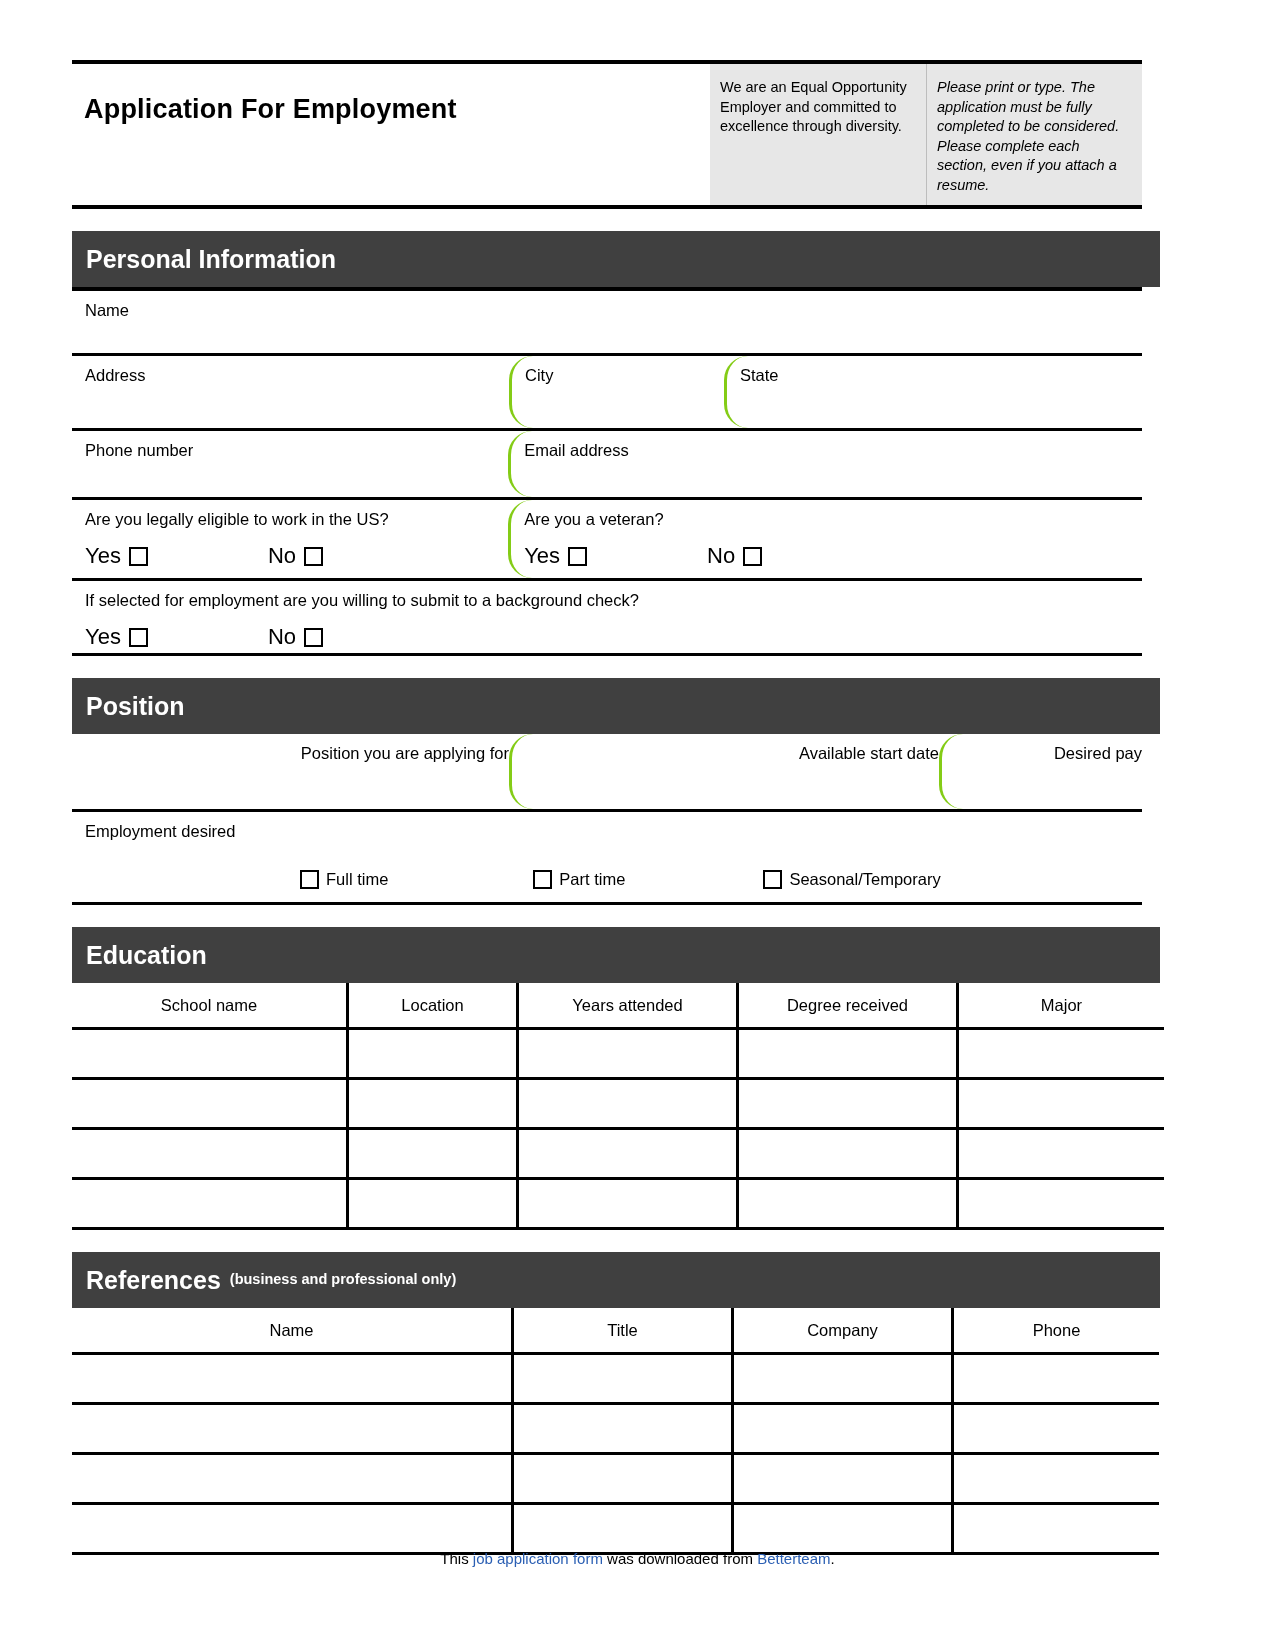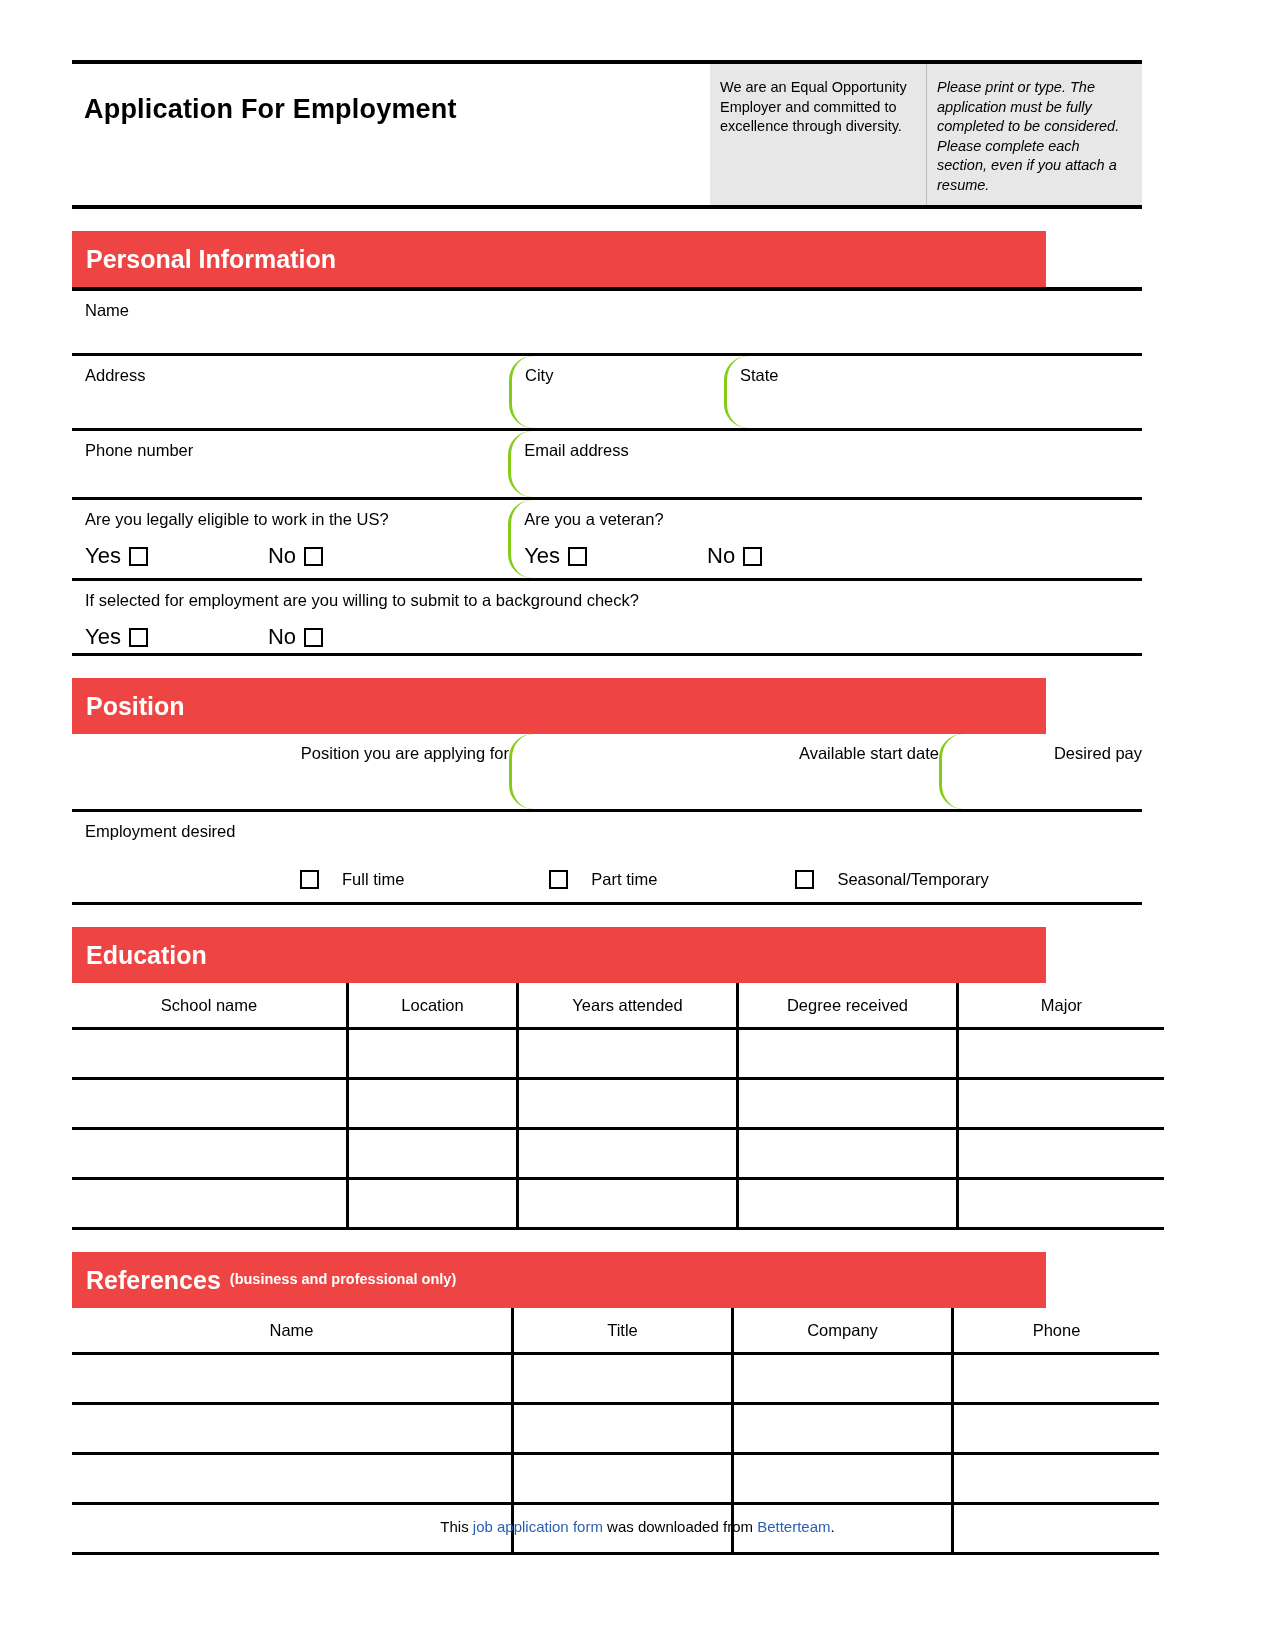--- a/index.html
+++ b/index.html
@@ -63,28 +63,28 @@
     font-style: italic;
   }
   .header-bottom-rule {
     height: 4px;
     background: #000;
     width: 1070px;
   }
 
   
   .banner {
-    background: #ef4444;
+    background: #404040;
     color: #ffffff;
     height: 56px;
     display: flex;
     align-items: center;
     padding-left: 14px;
     box-sizing: border-box;
-    width: 974px;
+    width: 1088px;
     margin-top: 22px;
   }
   .banner-title {
     font-size: 25px;
     font-weight: bold;
   }
   .banner-sub {
     font-size: 14.5px;
     font-weight: bold;
     margin-left: 9px;
@@ -156,21 +156,21 @@
     vertical-align: middle;
   }
 
   .emp-opts {
     display: flex;
     align-items: center;
     font-size: 16.5px;
     padding-left: 228px;
     height: 46px;
   }
-  .emp-opts .opt { display: flex; align-items: center; gap: 16px; }
+  .emp-opts .opt { display: flex; align-items: center; }
   .emp-opts .sp1 { width: 145px; }
   .emp-opts .sp2 { width: 138px; }
 
   
   table.grid {
     border-collapse: collapse;
     width: 1070px;
     table-layout: fixed;
   }
   table.grid th {
@@ -185,21 +185,21 @@
   table.grid td {
     height: 45px;
     border-bottom: 3px solid #000;
     border-left: 3px solid #000;
   }
   table.grid td:first-child { border-left: none; }
 
   .footer {
     position: absolute;
     left: 0;
-    top: 1518px;
+    top: 1550px;
     width: 1275px;
     text-align: center;
     font-size: 15px;
   }
   .footer a, .footer .lnk {
     color: #2b5fb3;
     text-decoration: none;
   }
 </style>
 </head>

